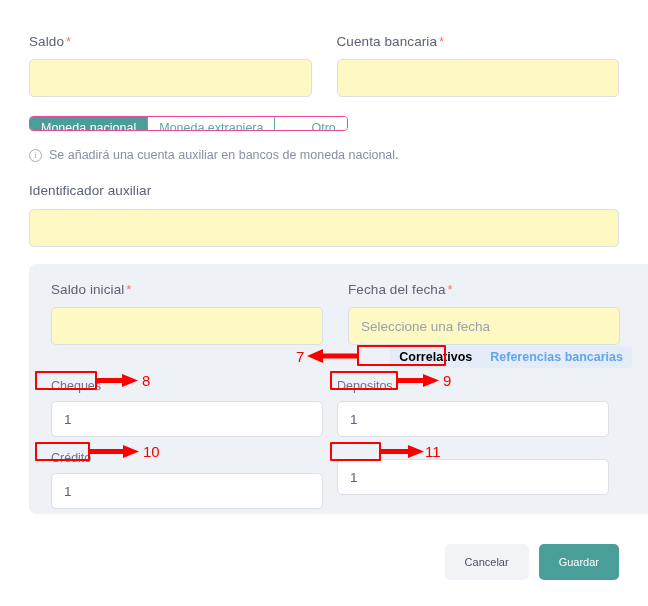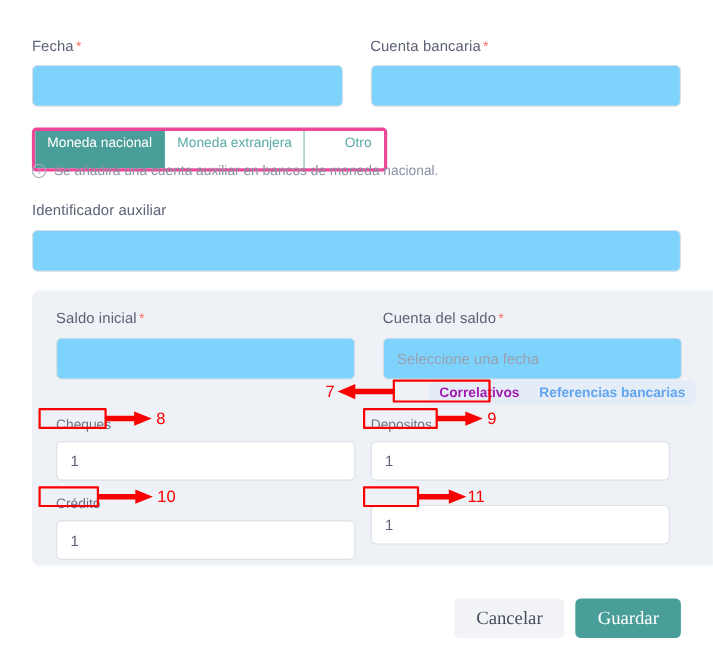--- a/index.html
+++ b/index.html
@@ -37,21 +37,21 @@
     font-size: 13px;
     margin-left: 2px;
   }
 
   
   .txt-input {
     width: 100%;
     height: 38px;
     border: 1px solid #dcdfe6;
     border-radius: 5px;
-    background: #7dd3fc;
+    background: #fef9c3;
     font-family: "Liberation Sans", sans-serif;
     font-size: 13.5px;
     color: #5c6275;
     padding: 0 12px;
     outline: none;
   }
   .txt-input::placeholder { color: #9aa0b0; }
 
   
   .row-top {
@@ -64,24 +64,24 @@
   }
   .col-half { width: 287px; }
   .col-half .field-label { display: block; margin-bottom: 9px; }
 
   
   .seg-tabs {
     position: absolute;
     left: 29px;
     top: 116px;
     display: flex;
-    border: 3px solid #ec4899;
+    border: 1px solid #ec4899;
     border-radius: 4px;
     overflow: hidden;
-    height: 40px;
+    height: 15px;
   }
   .seg-tab {
     font-size: 12.5px;
     line-height: 23px;
     padding: 0 11px;
     color: #59aaa5;
     background: #ffffff;
     border-right: 1px solid #59aaa5;
     cursor: pointer;
     white-space: nowrap;
@@ -156,21 +156,21 @@
     overflow: hidden;
   }
   .pill-tab {
     font-size: 12.5px;
     font-weight: bold;
     color: #62a5f0;
     padding: 4px 9px;
     cursor: pointer;
     white-space: nowrap;
   }
-  .pill-tab.active { color: #a21caf; }
+  .pill-tab.active { color: #000000; }
 
   .small-label {
     font-size: 12.5px;
     color: #6c7285;
   }
   .sublabel-row {
     display: flex;
     gap: 14px;
     margin-top: 34px;
   }
@@ -194,22 +194,22 @@
     position: absolute;
     right: 29px;
     top: 544px;
     display: flex;
     gap: 10px;
   }
   .btn {
     height: 36px;
     border: none;
     border-radius: 5px;
-    font-family: Liberation Serif, serif;
-    font-size: 17px;
+    font-family: Liberation Sans, sans-serif;
+    font-size: 11px;
     padding: 0 20px;
     cursor: pointer;
   }
   .btn-cancel {
     background: #f2f3f7;
     color: #4a4f5e;
   }
   .btn-save {
     background: #4a9e99;
     color: #ffffff;
@@ -233,21 +233,21 @@
   .anno-arrow { position: absolute; pointer-events: none; }
 </style>
 </head>
 <body>
 
 <div class="form-root">
 
   <div class="row-top">
     <div class="col-half">
       <label class="field-label">
-        <span>Fecha</span><span class="req-star">*</span>
+        <span>Saldo</span><span class="req-star">*</span>
       </label>
       <input class="txt-input" type="text" value="" placeholder="" style="">
     </div>
     <div class="col-half">
       <label class="field-label">
         <span>Cuenta bancaria</span><span class="req-star">*</span>
       </label>
       <input class="txt-input" type="text" value="" placeholder="" style="">
     </div>
   </div>
@@ -272,21 +272,21 @@
 
     <div class="panel-row">
       <div class="panel-col">
         <label class="field-label">
           <span>Saldo inicial</span><span class="req-star">*</span>
         </label>
         <input class="txt-input" type="text" value="" placeholder="" style="">
       </div>
       <div class="panel-col">
         <label class="field-label">
-          <span>Cuenta del saldo</span><span class="req-star">*</span>
+          <span>Fecha del fecha</span><span class="req-star">*</span>
         </label>
         <input class="txt-input" type="text" value="" placeholder="Seleccione una fecha" style="">
       </div>
     </div>
 
     <div class="pill-tabs">
       <div class="pill-tab active">Correlativos</div>
       <div class="pill-tab">Referencias bancarias</div>
     </div>
 

